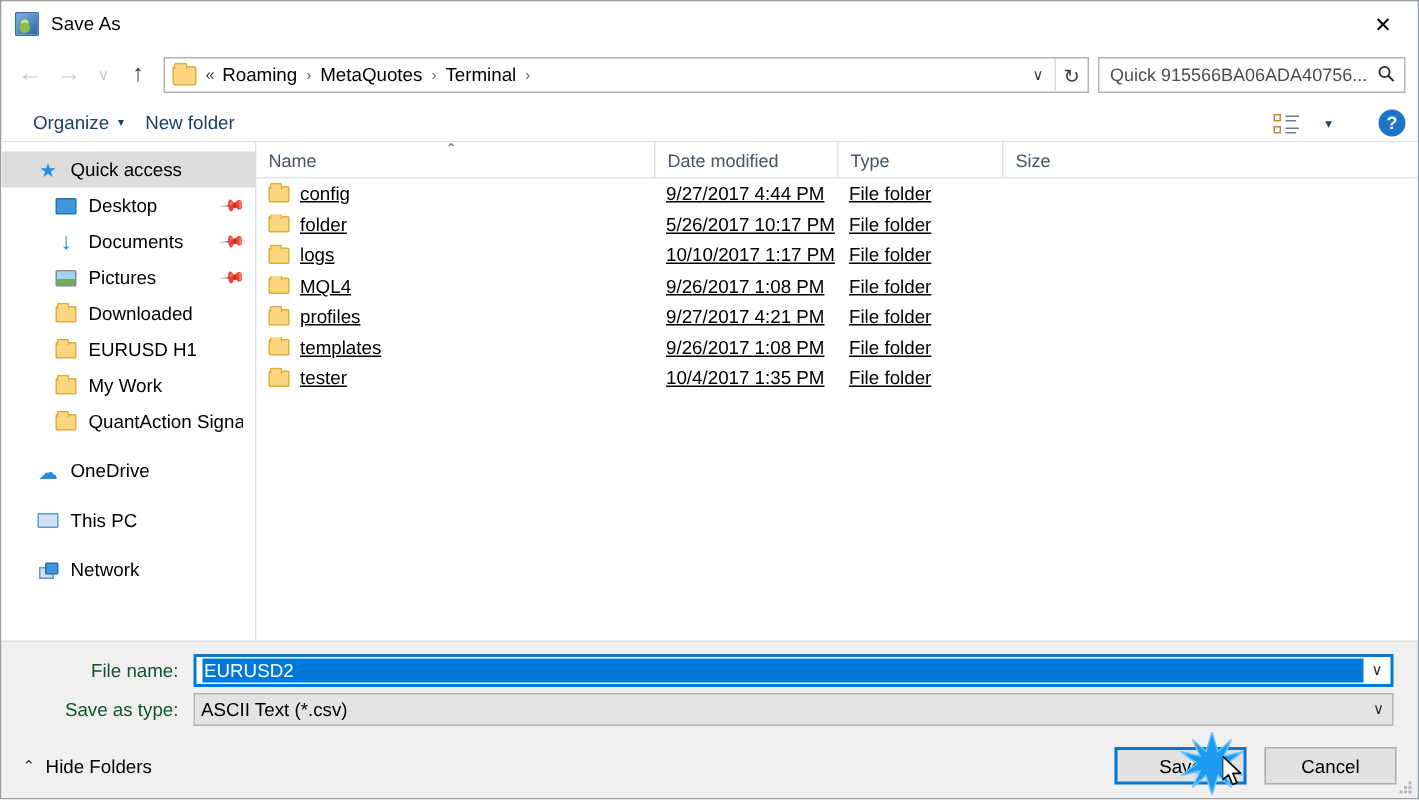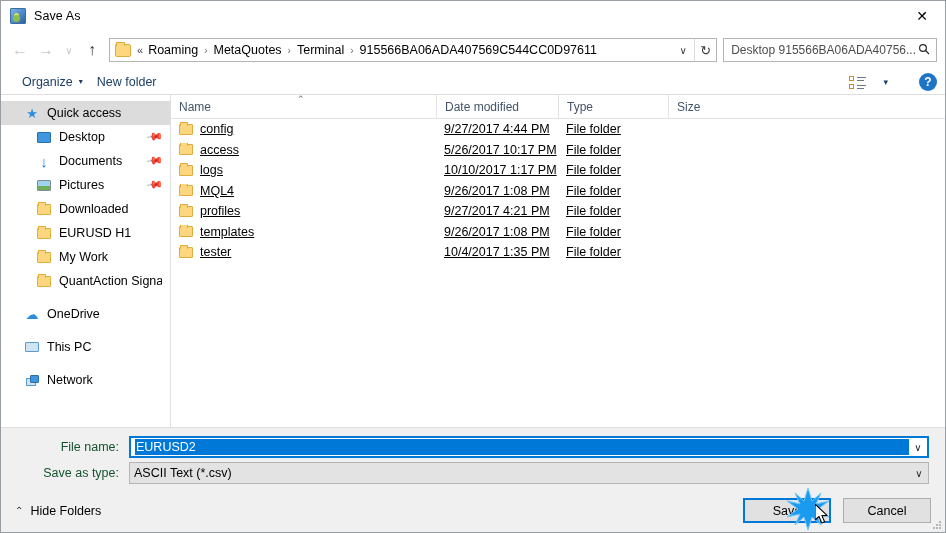--- a/index.html
+++ b/index.html
@@ -464,28 +464,27 @@
     <div class="addressbar">
       <div class="addr-folder-icon"></div>
       <div class="crumbs">
         <span class="crumb-chevrons">«</span>
         <span class="crumb">Roaming</span>
         <span class="crumb-sep">›</span>
         <span class="crumb">MetaQuotes</span>
         <span class="crumb-sep">›</span>
         <span class="crumb">Terminal</span>
         <span class="crumb-sep">›</span>
-        <span class="crumb">915566BA06ADA407569C544CC0D97611</span>
       </div>
       <div class="addr-dropdown">∨</div>
       <div class="addr-refresh">↻</div>
     </div>
 
     <div class="searchbox">
-      <div class="search-text">Desktop 915566BA06ADA40756...</div>
+      <div class="search-text">Quick 915566BA06ADA40756...</div>
       <div class="search-icon">
         <svg width="12" height="12" viewBox="0 0 12 12">
           <circle cx="5" cy="5" r="3.4" fill="none" stroke="#2a2a2a" stroke-width="1.2"></circle>
           <line x1="7.5" y1="7.5" x2="11" y2="11" stroke="#2a2a2a" stroke-width="1.3"></line>
         </svg>
       </div>
     </div>
   </div>
 
   <div class="toolbar">
@@ -627,21 +626,21 @@
             <span>config</span>
           </div>
           <div class="cell" style="flex:0 0 122px">9/27/2017 4:44 PM</div>
           <div class="cell" style="flex:0 0 110px">File folder</div>
           <div class="cell" style="flex:0 0 78px"></div>
         </div>
 
         <div class="fl-row">
           <div class="cell name" style="flex:0 0 265px">
             <span class="ico-folder"></span>
-            <span>access</span>
+            <span>folder</span>
           </div>
           <div class="cell" style="flex:0 0 122px">5/26/2017 10:17 PM</div>
           <div class="cell" style="flex:0 0 110px">File folder</div>
           <div class="cell" style="flex:0 0 78px"></div>
         </div>
 
         <div class="fl-row">
           <div class="cell name" style="flex:0 0 265px">
             <span class="ico-folder"></span>
             <span>logs</span>

